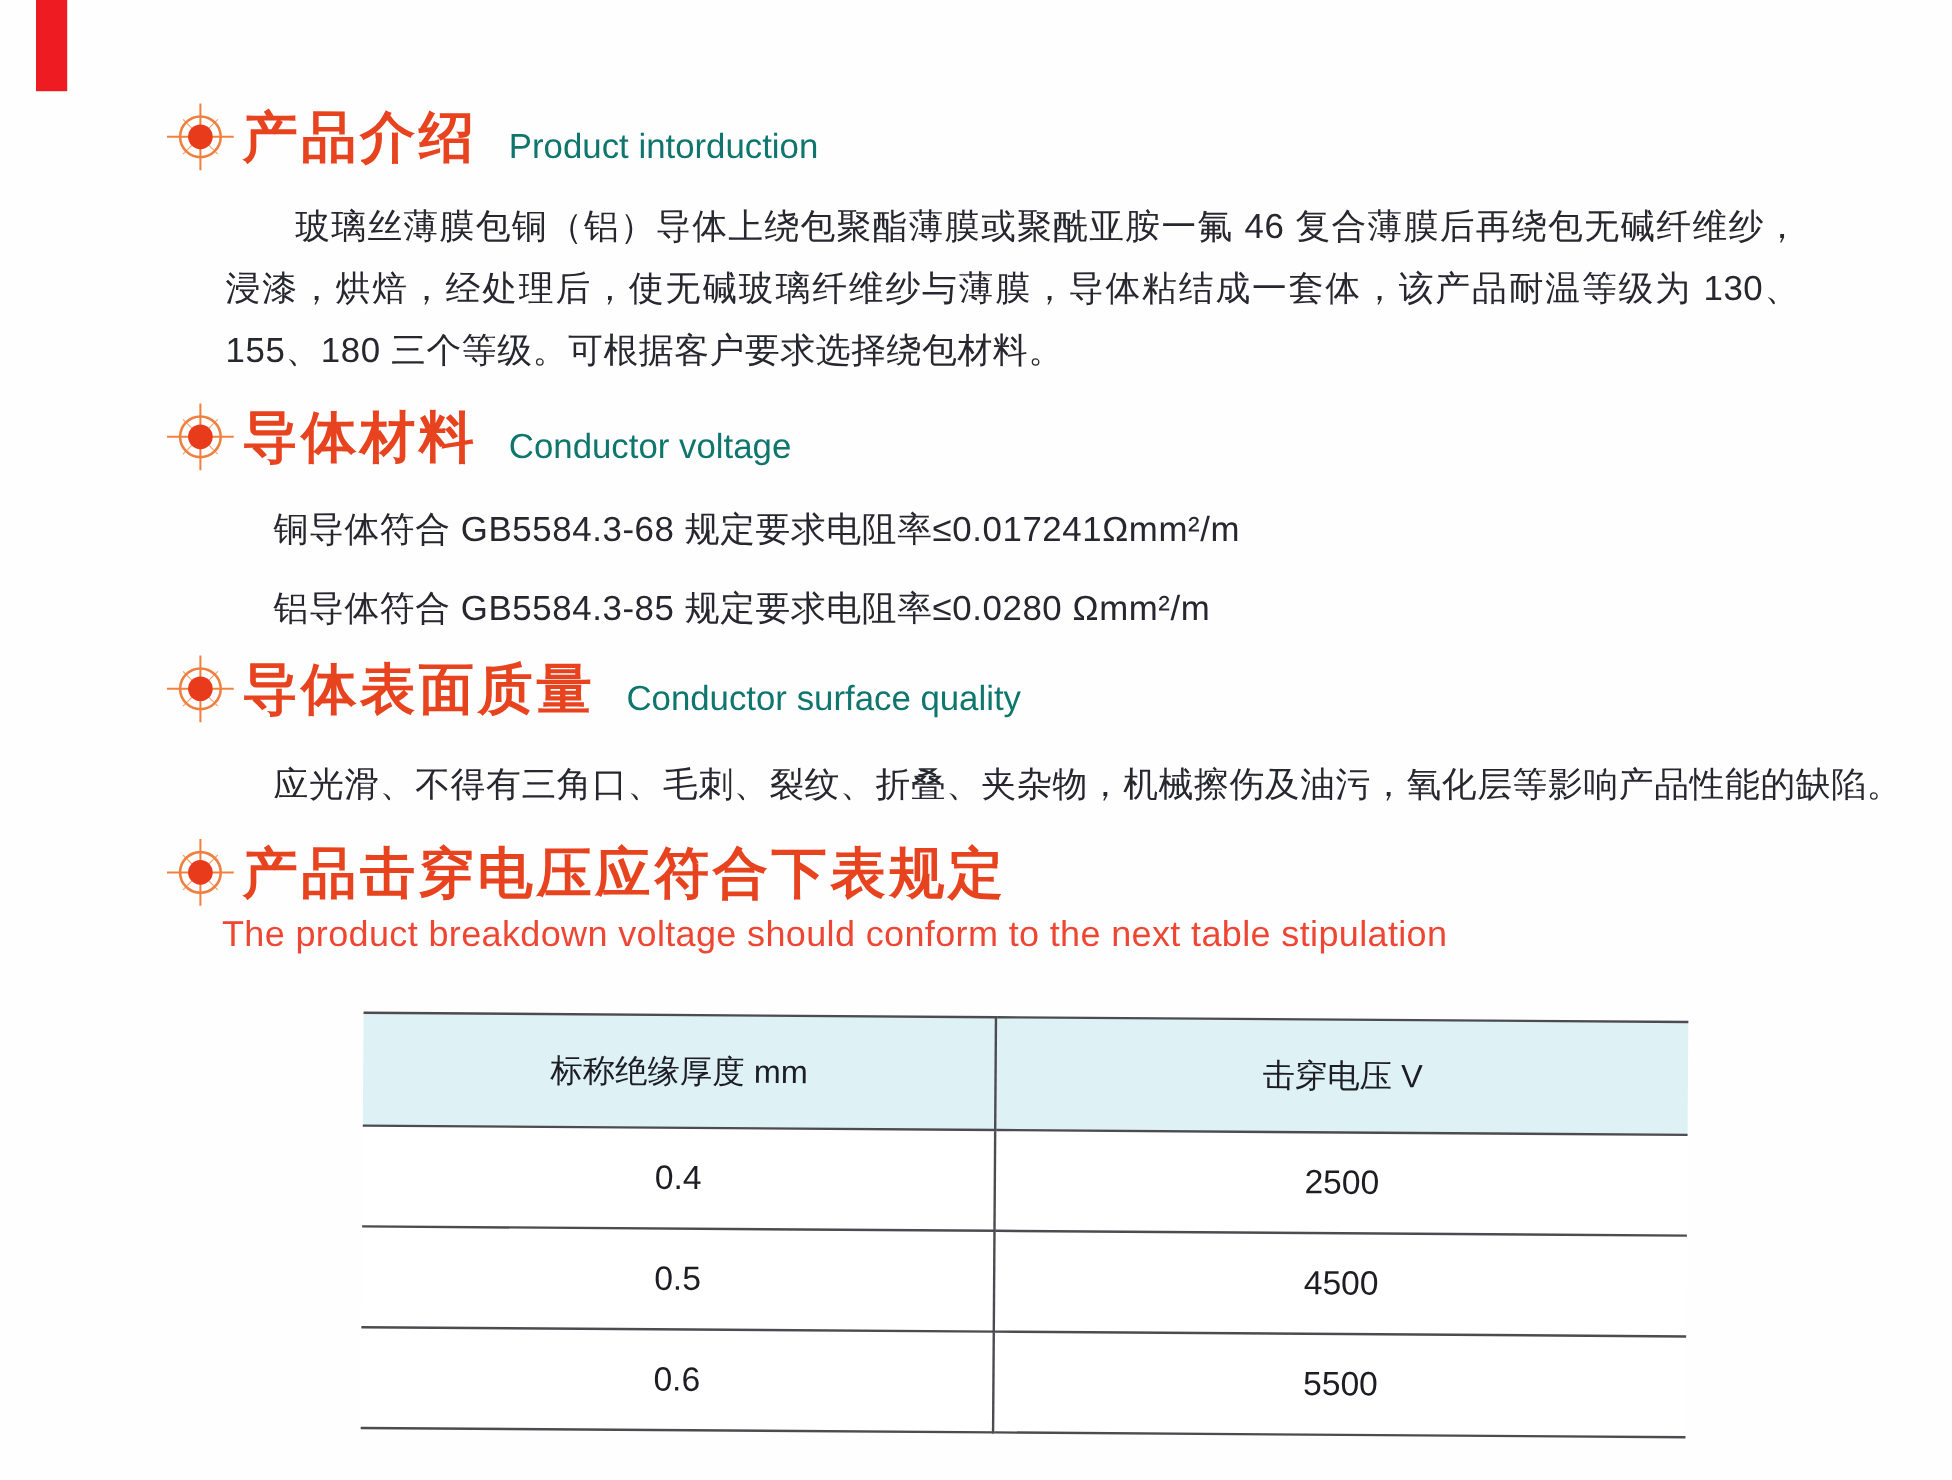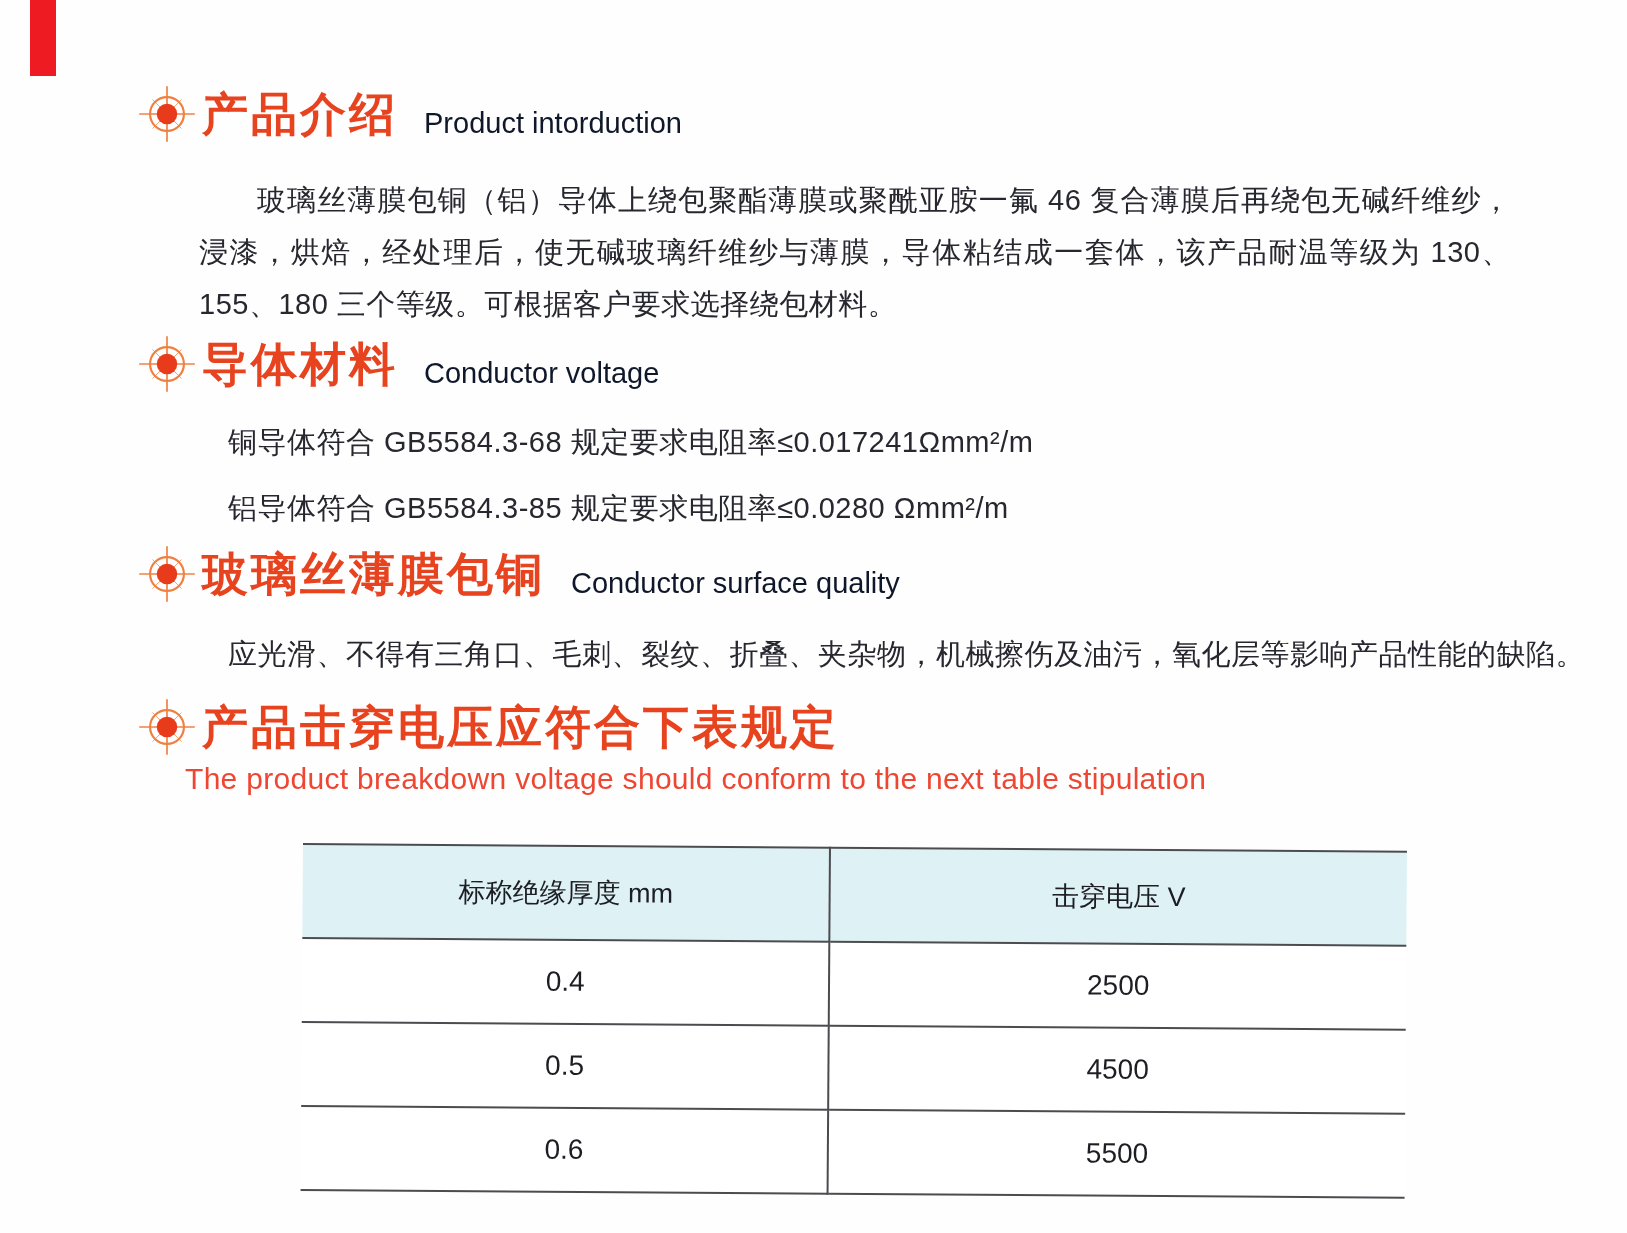--- a/index.html
+++ b/index.html
@@ -34,21 +34,21 @@
     font-size: 46px;
     font-weight: 700;
     color: #e8431f;
     letter-spacing: 3px;
     line-height: 1;
     white-space: nowrap;
   }
   .en-title {
     font-size: 29px;
     font-weight: 400;
-    color: #0f172a;
+    color: #0f766e;
     margin-left: 26px;
     position: relative;
     top: 9px;
     white-space: nowrap;
   }
 
   
   .body-para {
     position: absolute;
     left: 185px;
@@ -128,21 +128,21 @@
       <line x1="24" y1="1" x2="24" y2="47" stroke="#f08040" stroke-width="1.4"></line>
       <line x1="1" y1="24" x2="47" y2="24" stroke="#f08040" stroke-width="1.4"></line>
       <line x1="12" y1="12" x2="36" y2="36" stroke="#f4a070" stroke-width="0.8"></line>
       <line x1="36" y1="12" x2="12" y2="36" stroke="#f4a070" stroke-width="0.8"></line>
       <circle cx="24" cy="24" r="14" fill="none" stroke="#f08040" stroke-width="1.8"></circle>
       <circle cx="24" cy="24" r="8.5" fill="#e83b1b"></circle>
     </svg>
     <h2 class="zh-title">产品介绍</h2>
     <span class="en-title">Product intorduction</span>
   </div>
-  <p class="body-para" style="top: 160px; margin: 14px;">玻璃丝薄膜包铜（铝）导体上绕包聚酯薄膜或聚酰亚胺一氟 46 复合薄膜后再绕包无碱纤维纱，浸漆，烘焙，经处理后，使无碱玻璃纤维纱与薄膜，导体粘结成一套体，该产品耐温等级为 130、155、180 三个等级。可根据客户要求选择绕包材料。</p>
+  <p class="body-para" style="top: 160px; margin: 3px;">玻璃丝薄膜包铜（铝）导体上绕包聚酯薄膜或聚酰亚胺一氟 46 复合薄膜后再绕包无碱纤维纱，浸漆，烘焙，经处理后，使无碱玻璃纤维纱与薄膜，导体粘结成一套体，该产品耐温等级为 130、155、180 三个等级。可根据客户要求选择绕包材料。</p>
 
   <div class="sec-head" style="top: 335px; text-align: right;">
     <svg class="target-icon" viewBox="0 0 48 48">
       <line x1="24" y1="1" x2="24" y2="47" stroke="#f08040" stroke-width="1.4"></line>
       <line x1="1" y1="24" x2="47" y2="24" stroke="#f08040" stroke-width="1.4"></line>
       <line x1="12" y1="12" x2="36" y2="36" stroke="#f4a070" stroke-width="0.8"></line>
       <line x1="36" y1="12" x2="12" y2="36" stroke="#f4a070" stroke-width="0.8"></line>
       <circle cx="24" cy="24" r="14" fill="none" stroke="#f08040" stroke-width="1.8"></circle>
       <circle cx="24" cy="24" r="8.5" fill="#e83b1b"></circle>
     </svg>
@@ -154,21 +154,21 @@
 
   <div class="sec-head" style="top: 545px;">
     <svg class="target-icon" viewBox="0 0 48 48">
       <line x1="24" y1="1" x2="24" y2="47" stroke="#f08040" stroke-width="1.4"></line>
       <line x1="1" y1="24" x2="47" y2="24" stroke="#f08040" stroke-width="1.4"></line>
       <line x1="12" y1="12" x2="36" y2="36" stroke="#f4a070" stroke-width="0.8"></line>
       <line x1="36" y1="12" x2="12" y2="36" stroke="#f4a070" stroke-width="0.8"></line>
       <circle cx="24" cy="24" r="14" fill="none" stroke="#f08040" stroke-width="1.8"></circle>
       <circle cx="24" cy="24" r="8.5" fill="#e83b1b"></circle>
     </svg>
-    <h2 class="zh-title">玻璃丝薄膜包铜</h2>
+    <h2 class="zh-title">导体表面质量</h2>
     <span class="en-title">Conductor surface quality</span>
   </div>
   <div class="body-line" style="top: 630px; left: 228px;">应光滑、不得有三角口、毛刺、裂纹、折叠、夹杂物，机械擦伤及油污，氧化层等影响产品性能的缺陷。</div>
 
   <div class="sec-head" style="top: 698px;">
     <svg class="target-icon" viewBox="0 0 48 48">
       <line x1="24" y1="1" x2="24" y2="47" stroke="#f08040" stroke-width="1.4"></line>
       <line x1="1" y1="24" x2="47" y2="24" stroke="#f08040" stroke-width="1.4"></line>
       <line x1="12" y1="12" x2="36" y2="36" stroke="#f4a070" stroke-width="0.8"></line>
       <line x1="36" y1="12" x2="12" y2="36" stroke="#f4a070" stroke-width="0.8"></line>

